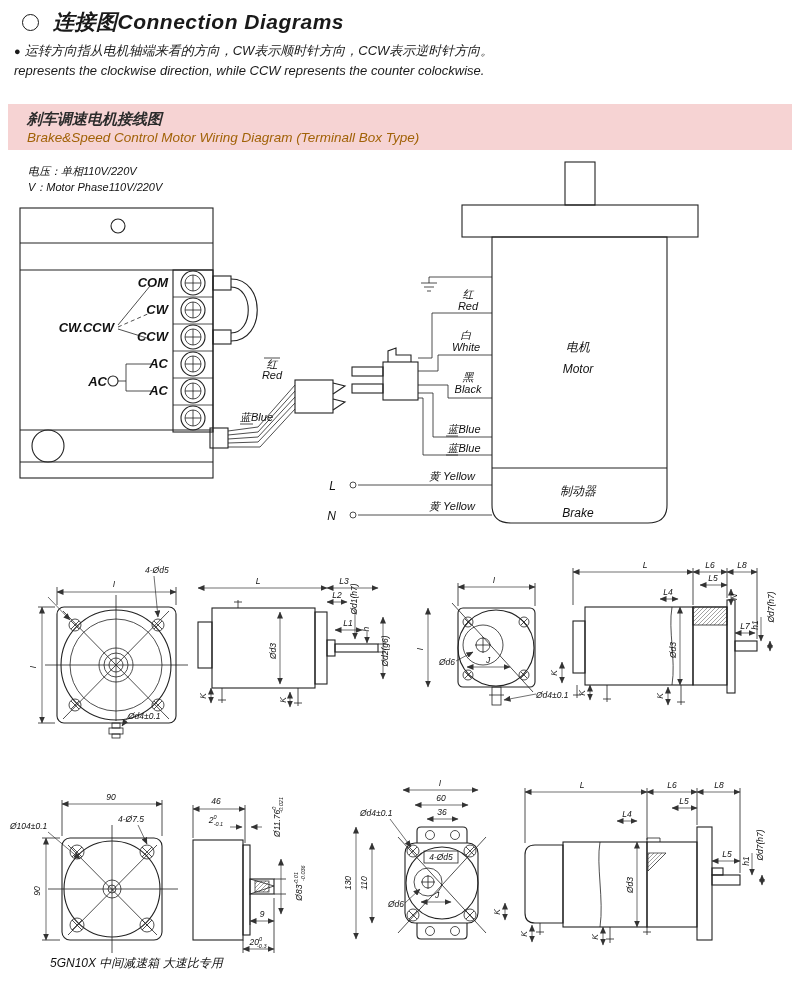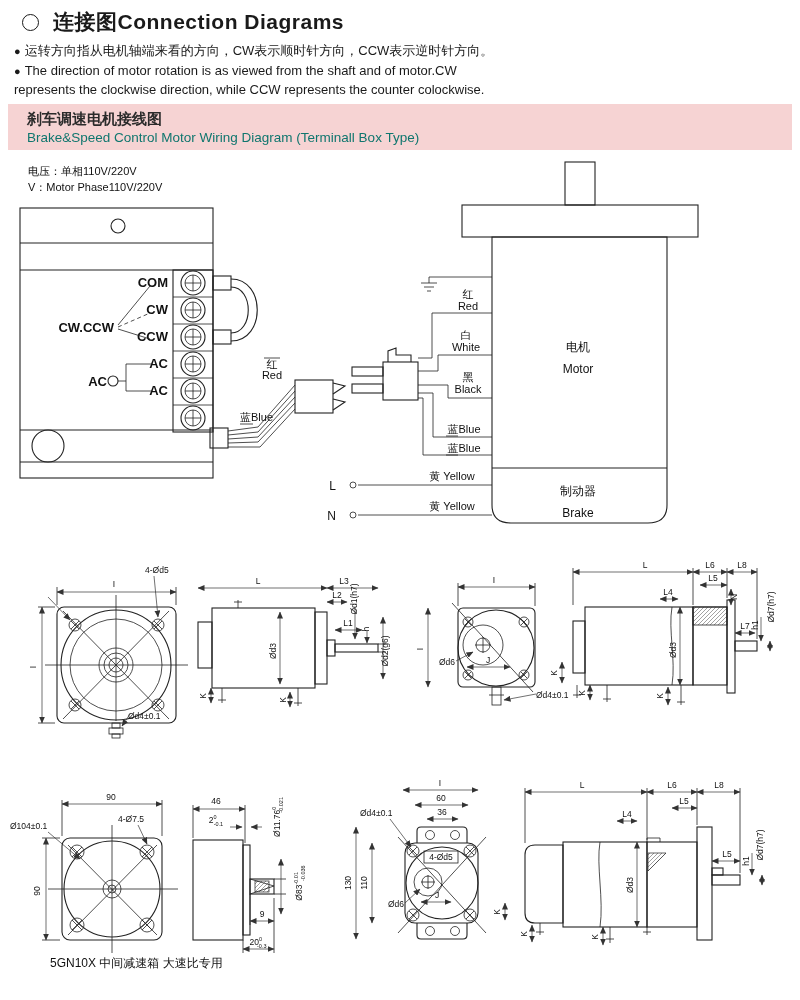--- a/index.html
+++ b/index.html
@@ -1,31 +1,31 @@
 <!DOCTYPE html>
 <html><head>
 <meta charset="utf-8">
 <style>
   html,body{margin:0;padding:0;background:#fff;}
   #page{position:relative;width:800px;height:1000px;background:#fff;overflow:hidden;
-        font-family:"Liberation Sans","DejaVu Sans",sans-serif;color:#1a1a1a;}
+        font-family:"Liberation Sans","DejaVu Sans",sans-serif;color:#1a1a1a;font-style:italic;}
   .abs{position:absolute;}
   
   #hdr{top:8px;left:22px;display:flex;align-items:center;gap:14px;}
   #hdr .ring{width:15px;height:15px;border:1.6px solid #1a1a1a;border-radius:50%;}
   #hdr .t{font-size:21px;font-weight:bold;letter-spacing:.5px;}
   .bullet{left:14px;font-size:13px;line-height:1.45;}
   .bullet .dot{font-size:11px;margin-right:4px;}
   #b1{top:42px;}
   #b2{top:62px;}
   #b2 .cont{margin-left:0;}
   
   #banner{top:104px;left:8px;width:784px;height:46px;padding:6px 0 0 19px;box-sizing:border-box;}
   #banner .zh{font-size:15px;font-weight:bold;color:#2b2b2b;}
-  #banner .en{font-size:13.5px;color:#0f766e;margin-top:1px;}
+  #banner .en{font-size:13.5px;color:#a16207;margin-top:1px;}
   #volt{top:164px;left:28px;font-size:11px;line-height:1.45;color:#111;}
   svg{position:absolute;left:0;overflow:visible;}
   .ln{fill:none;stroke:#222;stroke-width:1.1;}
   .th{fill:none;stroke:#222;stroke-width:.8;}
   .dim{fill:none;stroke:#333;stroke-width:.7;}
   .da{marker-start:url(#arr);marker-end:url(#arr);}
   .de{marker-end:url(#arr);}
   .dash{stroke-dasharray:4 3;}
   text{fill:#111;}
   .dm{font-size:8.5px;font-family:"Liberation Sans",sans-serif;}
@@ -49,21 +49,20 @@
   </svg>
 
   <div id="hdr" class="abs">
     <div class="ring"></div>
     <div class="t">连接图Connection Diagrams</div>
   </div>
   <div id="b1" class="abs bullet">
     <span class="dot">●</span><span>运转方向指从电机轴端来看的方向，CW表示顺时针方向，CCW表示逆时针方向。</span>
   </div>
   <div id="b2" class="abs bullet">
-    <div><span class="dot">●</span><span>The direction of motor rotation is as viewed from the shaft and of motor.CW</span></div>
     <div class="cont">represents the clockwise direction, while CCW represents the counter colockwise.</div>
   </div>
 
   <div id="banner" class="abs" style="background-color: rgb(246, 211, 211);">
     <div class="zh">刹车调速电机接线图</div>
     <div class="en">Brake&amp;Speed Control Motor Wiring Diagram (Terminall Box Type)</div>
   </div>
   <div id="volt" class="abs">
     <div>电压：单相110V/220V</div>
     <div>V：Motor Phase110V/220V</div>

